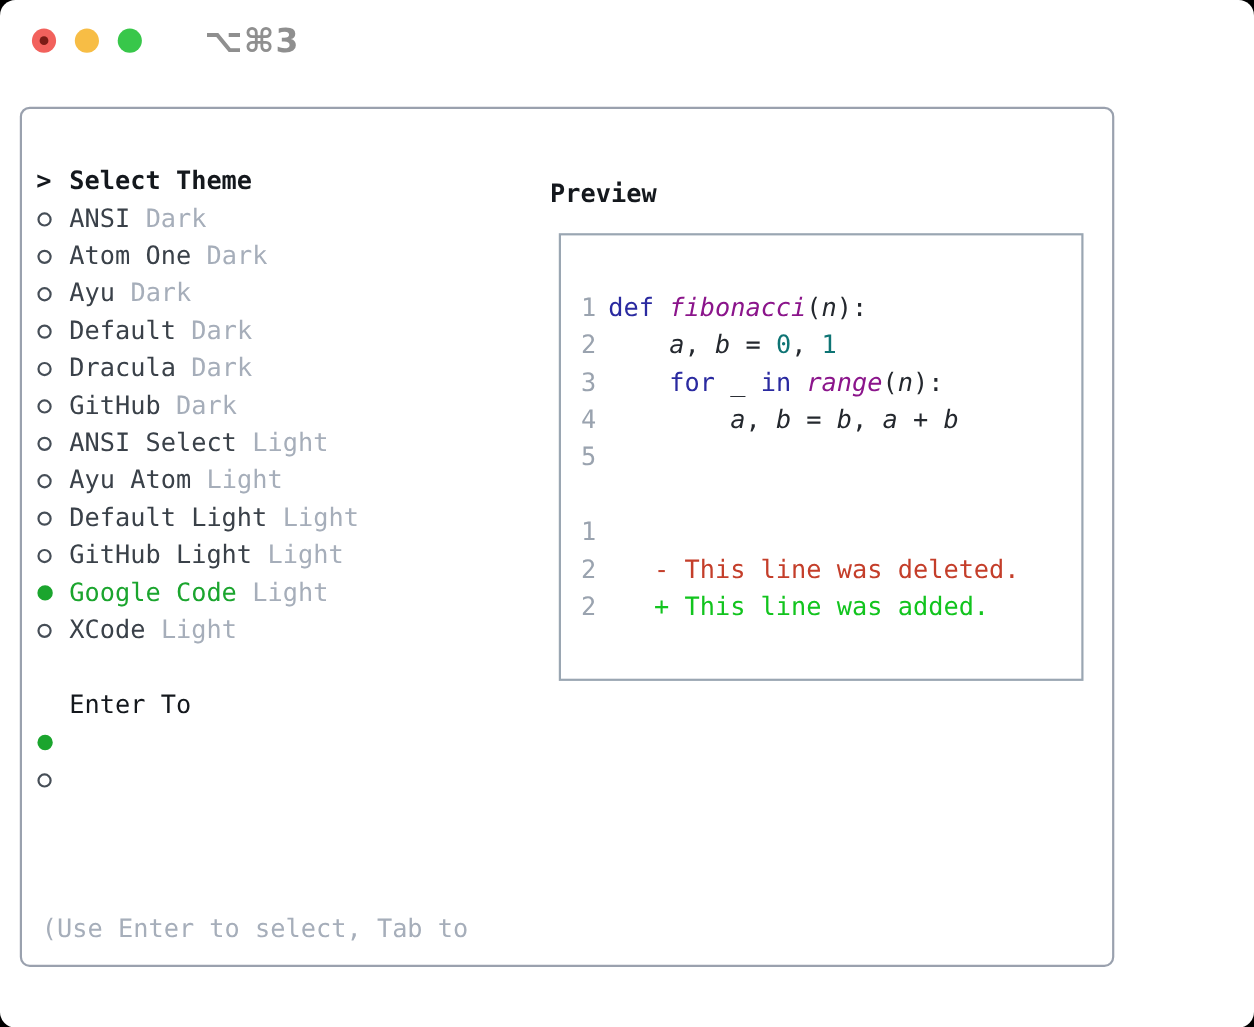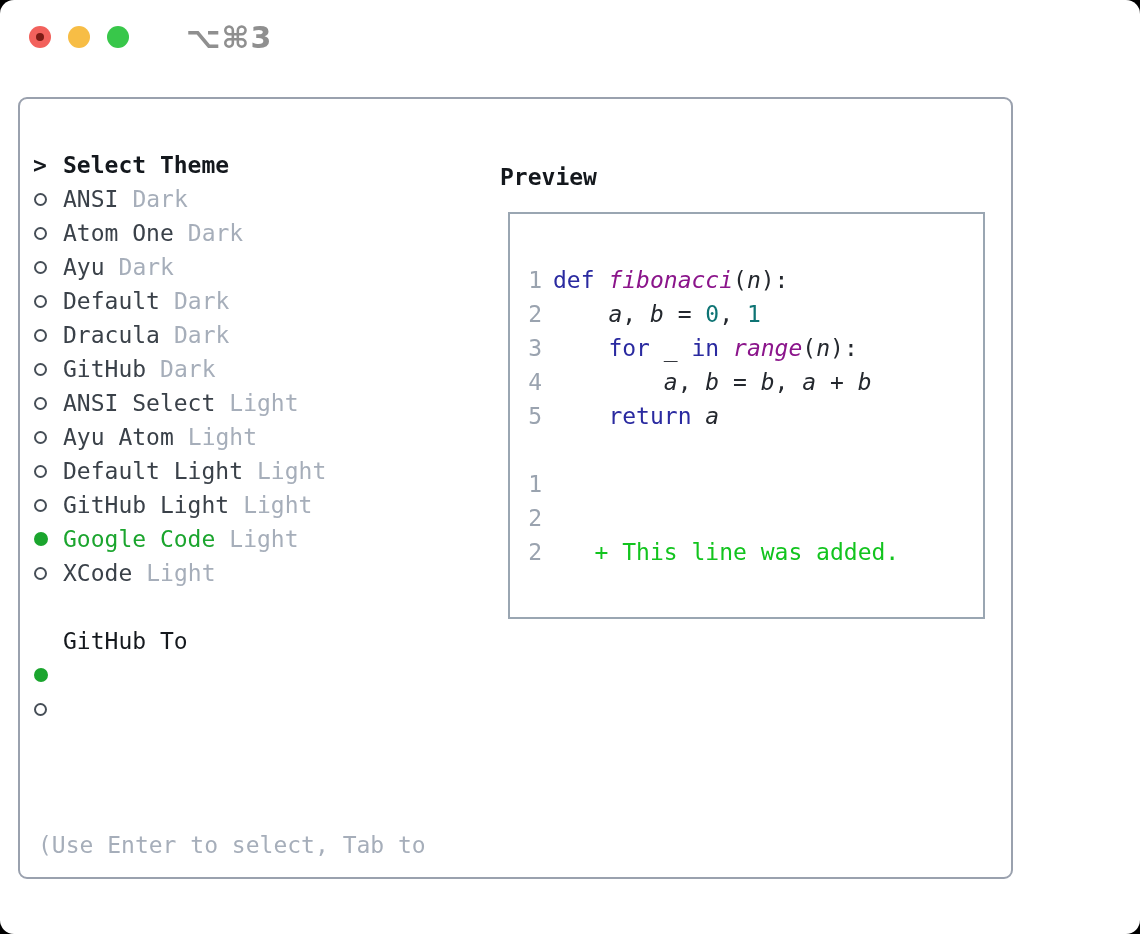--- a/index.html
+++ b/index.html
@@ -179,21 +179,21 @@
           <div class="row"><span class="bullet-col"><span class="circle"></span></span><span class="t-name">Default Light</span><span class="t-variant">Light</span></div>
           <div class="row"><span class="bullet-col"><span class="circle"></span></span><span class="t-name">GitHub Light</span><span class="t-variant">Light</span></div>
           <div class="row"><span class="bullet-col"><span class="circle sel"></span></span><span class="t-name sel">Google Code</span><span class="t-variant">Light</span></div>
           <div class="row"><span class="bullet-col"><span class="circle"></span></span><span class="t-name">XCode</span><span class="t-variant">Light</span></div>
         </div>
 
       <div class="spacer"></div>
 
       <div class="row">
         <span class="bullet-col"></span>
-        <span class="apply-title">GitHub To</span>
+        <span class="apply-title">Enter To</span>
       </div>
 
       <div id="apply-list">
           <div class="row"><span class="bullet-col"><span class="circle sel"></span></span></div>
           <div class="row"><span class="bullet-col"><span class="circle"></span></span></div>
         </div>
 
       <div class="spacer"></div>
 
       <div class="help">
@@ -203,25 +203,25 @@
     </div>
 
     <div class="right-col">
       <div class="preview-title">Preview</div>
       <div class="preview-box">
         <div id="code-block">
             <div class="code-line"><span class="ln">1</span><span class="code"><span class="tok-kw">def</span><span> </span><span class="tok-fn">fibonacci</span><span>(</span><span class="tok-var">n</span><span>):</span></span></div>
             <div class="code-line"><span class="ln">2</span><span class="code"><span>    </span><span class="tok-var">a</span><span>, </span><span class="tok-var">b</span><span> = </span><span class="tok-lit">0</span><span>, </span><span class="tok-lit">1</span></span></div>
             <div class="code-line"><span class="ln">3</span><span class="code"><span>    </span><span class="tok-kw">for</span><span> </span><span class="tok-var">_</span><span> </span><span class="tok-kw">in</span><span> </span><span class="tok-fn">range</span><span>(</span><span class="tok-var">n</span><span>):</span></span></div>
             <div class="code-line"><span class="ln">4</span><span class="code"><span>        </span><span class="tok-var">a</span><span>, </span><span class="tok-var">b</span><span> = </span><span class="tok-var">b</span><span>, </span><span class="tok-var">a</span><span> + </span><span class="tok-var">b</span></span></div>
-            <div class="code-line"><span class="ln">5</span><span class="code"><span>    </span><span class="tok-kw">return</span><span> </span><span class="tok-var">a</span></span></div>
+            <div class="code-line"><span class="ln">5</span></div>
           </div>
         <div class="spacer"></div>
         <div id="diff-block">
             <div class="code-line"><span class="ln">1</span></div>
-            <div class="code-line"><span class="ln">2</span></div>
+            <div class="code-line"><span class="ln">2</span><span class="code diff-del">   - This line was deleted.</span></div>
             <div class="code-line"><span class="ln">2</span><span class="code diff-add">   + This line was added.</span></div>
           </div>
       </div>
     </div>
 
   </div>
 </div>
 
 </body></html>

